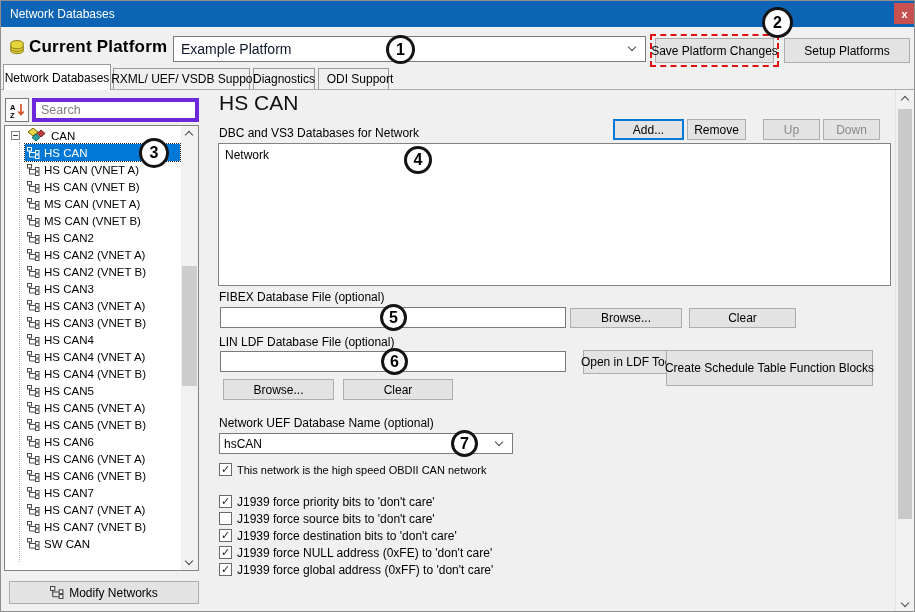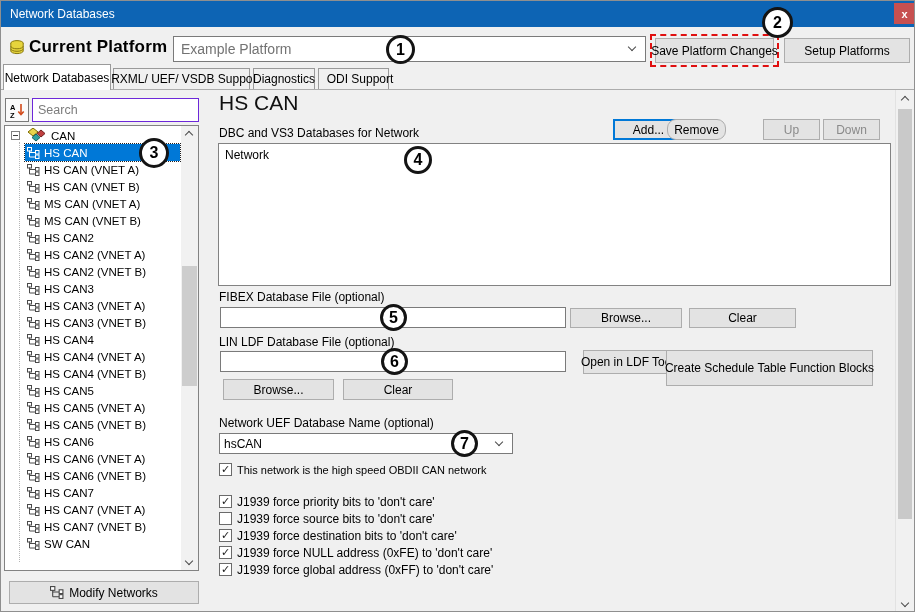--- a/index.html
+++ b/index.html
@@ -11,21 +11,21 @@
   }
   
   .titlebar{position:absolute;left:0;top:0;width:915px;height:26px;background:var(--titlebar,#0d64b4);}
   .titlebar .wtitle{position:absolute;left:9px;top:0;line-height:26px;font-size:12px;color:var(--titlebar_text,#fff);}
   .close-btn{position:absolute;left:893px;top:2px;width:21px;height:21px;background:var(--close_button,#c75050);
     color:#fff;font-size:11px;font-weight:bold;display:flex;align-items:center;justify-content:center;}
   
   .db-icon{position:absolute;left:8px;top:39px;}
   .hdr-label{position:absolute;left:28px;top:36px;font-size:17px;font-weight:bold;letter-spacing:.2px;}
   .combo{position:absolute;background:#fff;border:1px solid #7a7a7a;display:flex;align-items:center;}
-  .platform-combo{left:172px;top:35px;width:473px;height:26px;font-size:14px;color:#737373;padding:0 24px 0 7px;}
+  .platform-combo{left:172px;top:35px;width:473px;height:26px;font-size:14px;color:#0f172a;padding:0 24px 0 7px;}
   .combo .chev{position:absolute;right:10px;top:50%;margin-top:-5px;}
   .chev{width:6px;height:6px;border-right:1.4px solid #4a4a4a;border-bottom:1.4px solid #4a4a4a;display:inline-block;}
   .chev.down{transform:rotate(45deg);}
   .chev.up{transform:rotate(-135deg);}
   .btn{position:absolute;display:flex;align-items:center;justify-content:center;background:#e3e3e3;
     border:1px solid #adadad;font-size:12px;font-family:inherit;color:#000;padding:0;white-space:nowrap;}
   .btn.disabled{color:#8a8a8a;}
   .btn.focus{border:2px solid var(--accent,#0078d7);}
   .save-highlight{position:absolute;left:649px;top:33px;width:129px;height:33px;border:2px dashed var(--annotation_red,#e01010);z-index:4;}
   .save-btn{left:654px;top:37px;width:119px;height:25px;z-index:5;}
@@ -34,21 +34,21 @@
   .tabline{position:absolute;left:0;top:88px;width:915px;height:1px;background:#acacac;}
   .tab{position:absolute;display:flex;align-items:center;justify-content:center;font-size:12px;
     border:1px solid #9a9a9a;border-bottom:none;background:#f0f0f0;white-space:nowrap;}
   .tab.active{left:2px;top:63px;width:108px;height:26px;background:#fff;z-index:3;}
   .tab.t2{left:112px;top:67px;width:137px;height:21px;}
   .tab.t3{left:252px;top:67px;width:62px;height:21px;}
   .tab.t4{left:317px;top:67px;width:71px;height:21px;padding-left:13px;}
   
   .sort-btn{position:absolute;left:4px;top:97px;width:24px;height:24px;background:#fafafa;border:1px solid #7a7a7a;
     display:flex;align-items:center;justify-content:center;}
-  .search-input{position:absolute;left:31px;top:97px;width:167px;height:24px;border:1px solid #6d28d9;background:#fff;
+  .search-input{position:absolute;left:31px;top:97px;width:167px;height:24px;border:4px solid #6d28d9;background:#fff;
     font-size:12.5px;font-family:inherit;padding:0 5px;outline:none;}
   .search-input::placeholder{color:#7c7c7c;opacity:1;}
   .tree{position:absolute;left:3px;top:124px;width:195px;height:446px;background:#fff;border:1px solid #828282;overflow:hidden;}
   .tree-guide{position:absolute;left:14px;top:16px;height:420px;border-left:1px dotted #b5b5b5;}
   .tree-rows{position:absolute;left:0;top:1px;right:18px;bottom:0;}
   .trow{height:17px;display:flex;align-items:center;position:relative;font-size:11.5px;}
   .expand-box{width:9px;height:9px;border:1px solid #808080;background:#fff;margin-left:6px;position:relative;flex:none;}
   .expand-box::after{content:"";position:absolute;left:1px;right:1px;top:3px;height:1px;background:#404040;}
   .root-icon{margin-left:7px;flex:none;}
   .root-label{margin-left:3px;}
@@ -61,21 +61,21 @@
   .tree-sb .thumb{position:absolute;left:1px;right:1px;top:140px;height:120px;background:#cdcdcd;}
   .tree-sb .chev{position:absolute;left:5px;}
   .tree-sb .chev.up{top:6px;}
   .tree-sb .chev.down{bottom:6px;}
   .modify-btn{left:8px;top:580px;width:190px;height:23px;gap:5px;}
   
   .main-title{position:absolute;left:218px;top:90px;font-size:21px;color:#101010;}
   .lbl{position:absolute;font-size:12px;color:#000;white-space:nowrap;}
   .dbc-label{left:218px;top:125px;}
   .add-btn{left:612px;top:118px;width:71px;height:21px;}
-  .remove-btn{left:666px;top:118px;width:59px;height:21px;border-radius:9px;}
+  .remove-btn{left:686px;top:118px;width:59px;height:21px;}
   .up-btn{left:762px;top:118px;width:57px;height:21px;}
   .down-btn{left:822px;top:118px;width:57px;height:21px;}
   .listbox{position:absolute;left:217px;top:142px;width:673px;height:143px;background:#fff;border:1px solid #828282;}
   .listbox .col-header{position:absolute;left:6px;top:4px;font-size:12px;}
   .inputbox{position:absolute;border:1px solid #7a7a7a;background:#fff;font-size:12px;font-family:inherit;padding:0 4px;outline:none;}
   .fibex-label{left:218px;top:289px;}
   .fibex-input{left:219px;top:306px;width:346px;height:21px;}
   .fibex-browse{left:569px;top:307px;width:112px;height:20px;}
   .fibex-clear{left:688px;top:307px;width:107px;height:20px;}
   .ldf-label{left:218px;top:334px;}

